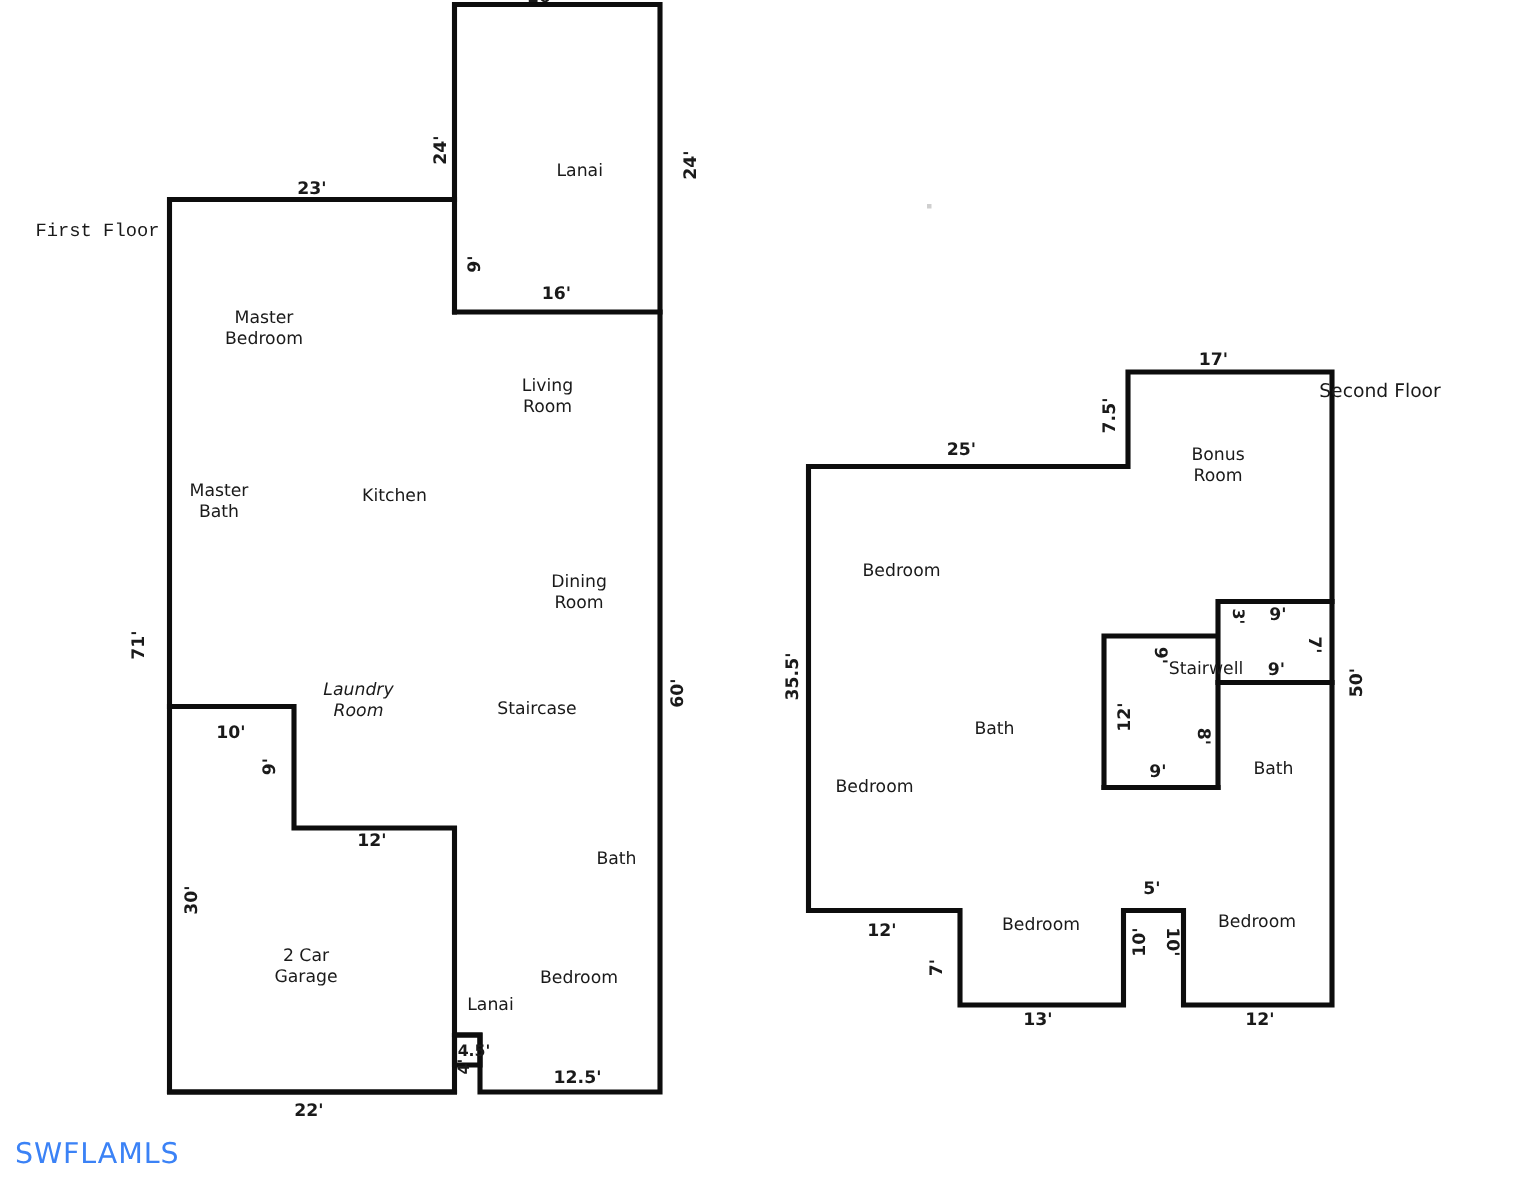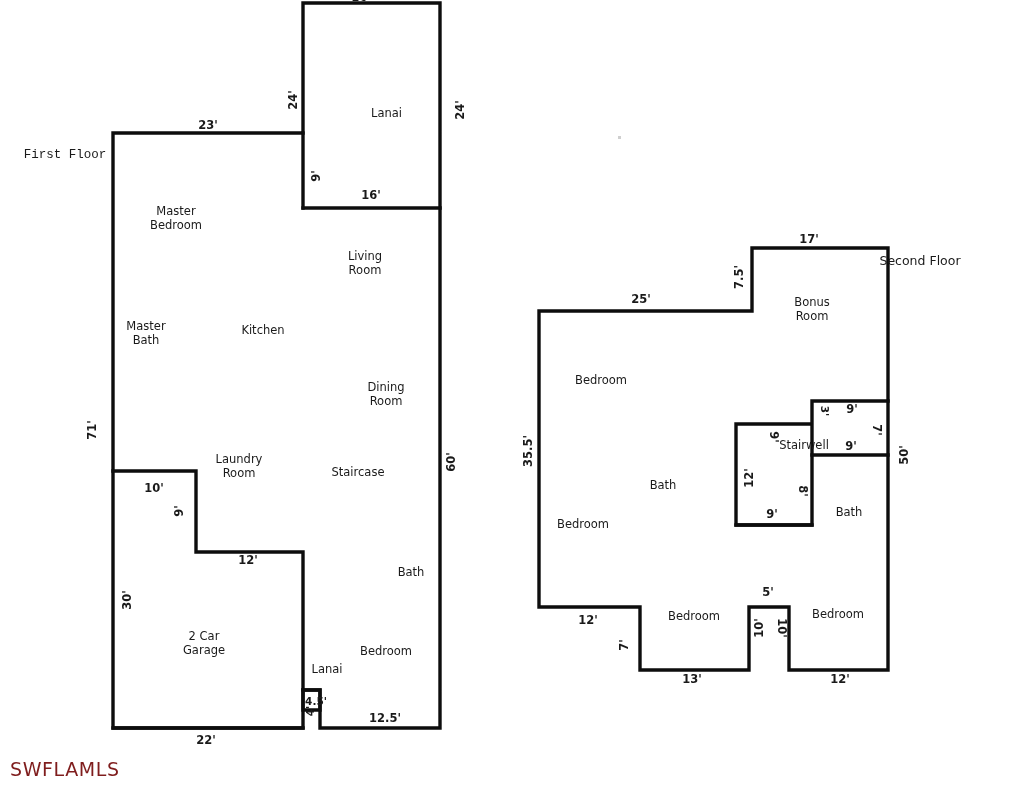--- a/index.html
+++ b/index.html
@@ -59,21 +59,21 @@
     text-align: left;
   }
   .rot90 { transform: translate(-50%, -50%) rotate(-90deg); }
   .rot270 { transform: translate(-50%, -50%) rotate(90deg); }
   .flat { transform: translate(-50%, -50%); }
   .watermark {
     position: absolute;
     left: 10px;
     top: 758px;
     font-size: 19px;
-    color: #7f1d1d;
+    color: #3b82f6;
     font-family: "DejaVu Sans", sans-serif;
     letter-spacing: 0.6px;
   }
   .speck {
     position: absolute;
     width: 3px;
     height: 3px;
     background: #cfcfcf;
   }
 </style>
@@ -146,21 +146,21 @@
   <div class="lbl room-label flat" style="left:365px; top:264px;">
     <div>Living</div>
     <div>Room</div>
   </div>
 
   <div class="lbl room-label flat" style="left:386px; top:395px;">
     <div>Dining</div>
     <div>Room</div>
   </div>
 
-  <div class="lbl room-label flat" style="left:239px; top:467px;">
+  <div class="lbl room-label flat" style="left:239px; top:467px;font-style:italic;">
     <div>Laundry</div>
     <div>Room</div>
   </div>
 
   <div class="lbl room-label flat" style="left:358px; top:473px;"><span>Staircase</span></div>
 
   <div class="lbl room-label flat" style="left:411px; top:573px;"><span>Bath</span></div>
 
   <div class="lbl room-label flat" style="left:204px; top:624px;margin-top:20px;">
     <div>2 Car</div>

